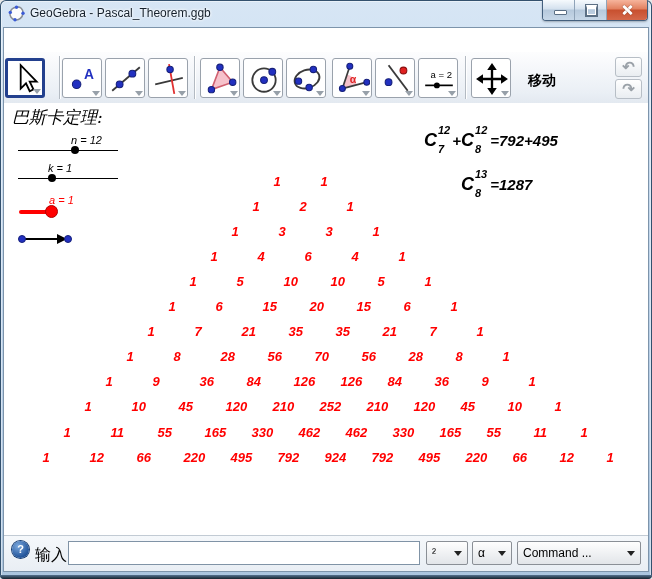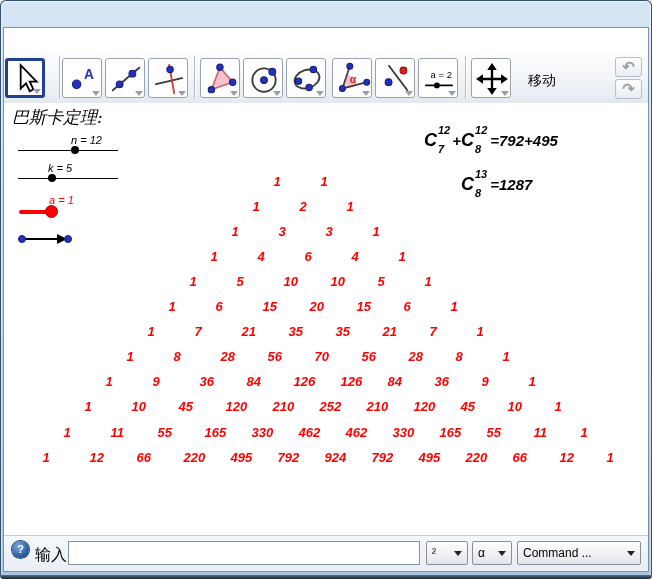--- a/index.html
+++ b/index.html
@@ -40,21 +40,21 @@
   .toolbar{position:absolute;left:0;top:24px;width:644px;height:51px;
     background:linear-gradient(#fdfdfe,#eaeff5 80%,#e3e9f0);border-bottom:1px solid #9aa4ae;}
   .tbtn{position:absolute;top:6px;width:40px;height:40px;box-sizing:border-box;background:#fff;
     border:1px solid #9aa2ac;border-radius:3px;cursor:pointer;}
   .tbtn svg{position:absolute;left:3px;top:3px;}
   .tbtn.selected{border:3px solid #23408e;}
   .tbtn.selected svg{left:1px;top:1px;}
   .corner{position:absolute;right:1px;bottom:1px;width:0;height:0;
     border-left:4px solid transparent;border-right:4px solid transparent;border-top:5px solid #97a0a9;}
   .tsep{position:absolute;top:4px;width:1px;height:43px;background:#b3bac2;box-shadow:1px 0 0 #fff;}
-  .mode-label{position:absolute;font-size:14px;font-weight:normal;color:#000;}
+  .mode-label{position:absolute;font-size:14px;font-weight:bold;color:#000;}
   .histbtn{position:absolute;width:27px;height:20px;box-sizing:border-box;border:1px solid #b7bec6;
     border-radius:3px;background:linear-gradient(#ffffff,#e9edf1);color:#9aa1a8;font-size:15px;
     font-weight:bold;text-align:center;line-height:17px;cursor:pointer;}
   
   .canvas{position:absolute;left:0;top:75px;width:644px;height:432px;background:#fff;overflow:hidden;font-style:italic;}
   .heading{position:absolute;left:8px;top:3px;font-family:"DejaVu Serif","Liberation Serif",serif;
     font-size:17px;color:#000;}
   .slider-line{position:absolute;height:1px;background:#000;}
   .slider-dot{position:absolute;width:8px;height:8px;border-radius:50%;background:#000;cursor:pointer;}
   .slider-label{position:absolute;font-size:11px;color:#000;white-space:nowrap;}
@@ -92,20 +92,41 @@
   .combo .clabel{margin-right:8px;white-space:nowrap;}
   
   .bottom-edge{position:absolute;left:0;right:0;bottom:0;height:4px;
     background:linear-gradient(#54718e,#16222e);border-radius:0 0 4px 4px;}
 </style>
 </head>
 <body>
 
 <div class="window">
 
+  <div class="titlebar">
+    <svg class="app-icon" viewBox="0 0 17 17">
+      <path d="M8.5 2 C12 1.2 15.4 4 15 8.2 C14.6 12.6 11 15.6 7 14.8 C3.4 14.1 1.4 10.8 2.2 7.2 C2.9 4.2 5.4 2.6 8.5 2 Z" fill="#fdfdfd" stroke="#8a8f96" stroke-width="1.6"></path>
+      <circle cx="8.5" cy="2.2" r="1.7" fill="#3b5bd6"></circle>
+        <circle cx="15" cy="8.2" r="1.7" fill="#3b5bd6"></circle>
+      <circle cx="7" cy="14.8" r="1.7" fill="#3b5bd6"></circle>
+        <circle cx="2.3" cy="7.4" r="1.7" fill="#3b5bd6"></circle>
+    </svg>
+    <span class="title-text">GeoGebra - Pascal_Theorem.ggb</span>
+    <div class="caption">
+      <div class="capbtn">
+          <span class="glyph-min"></span>
+        </div>
+      <div class="capbtn">
+          <span class="glyph-max"></span>
+        </div>
+      <div class="capbtn close">
+          <span class="glyph-x"></span>
+        </div>
+    </div>
+  </div>
 
   <div class="client">
 
 
     <div class="toolbar">
       <div class="tbtn selected" style="left:1px">
         <svg width="34" height="34" viewBox="0 0 32 32">
           <path d="M11 3 L11 25 L16 20 L19.5 27.5 L23 25.8 L19.5 18.5 L26 18.5 Z" fill="#fff" stroke="#000" stroke-width="1.7"></path>
         </svg>
           <span class="corner"></span>
@@ -202,21 +223,21 @@
       <div class="histbtn" style="left:611px;top:27px"><span>↷</span></div>
     </div>
 
     <div class="canvas">
       <div class="heading">巴斯卡定理:</div>
 
       <span class="slider-label" style="left:67px;top:31px">n = 12</span>
       <div class="slider-line" style="left:14px;top:47px;width:100px"></div>
       <div class="slider-dot" style="left:67px;top:43px"></div>
 
-      <span class="slider-label" style="left:44px;top:59px">k = 5</span>
+      <span class="slider-label" style="left:44px;top:59px">k = 1</span>
       <div class="slider-line" style="left:14px;top:75px;width:100px"></div>
       <div class="slider-dot" style="left:44px;top:71px"></div>
 
       <span class="slider-label red" style="left:45px;top:91px">a = 1</span>
       <div class="a-line"></div>
       <div class="a-dot"></div>
 
       <div class="vec-line"></div>
       <div class="vec-arrow"></div>
       <div class="vec-dot" style="left:14px;top:132px"></div>

